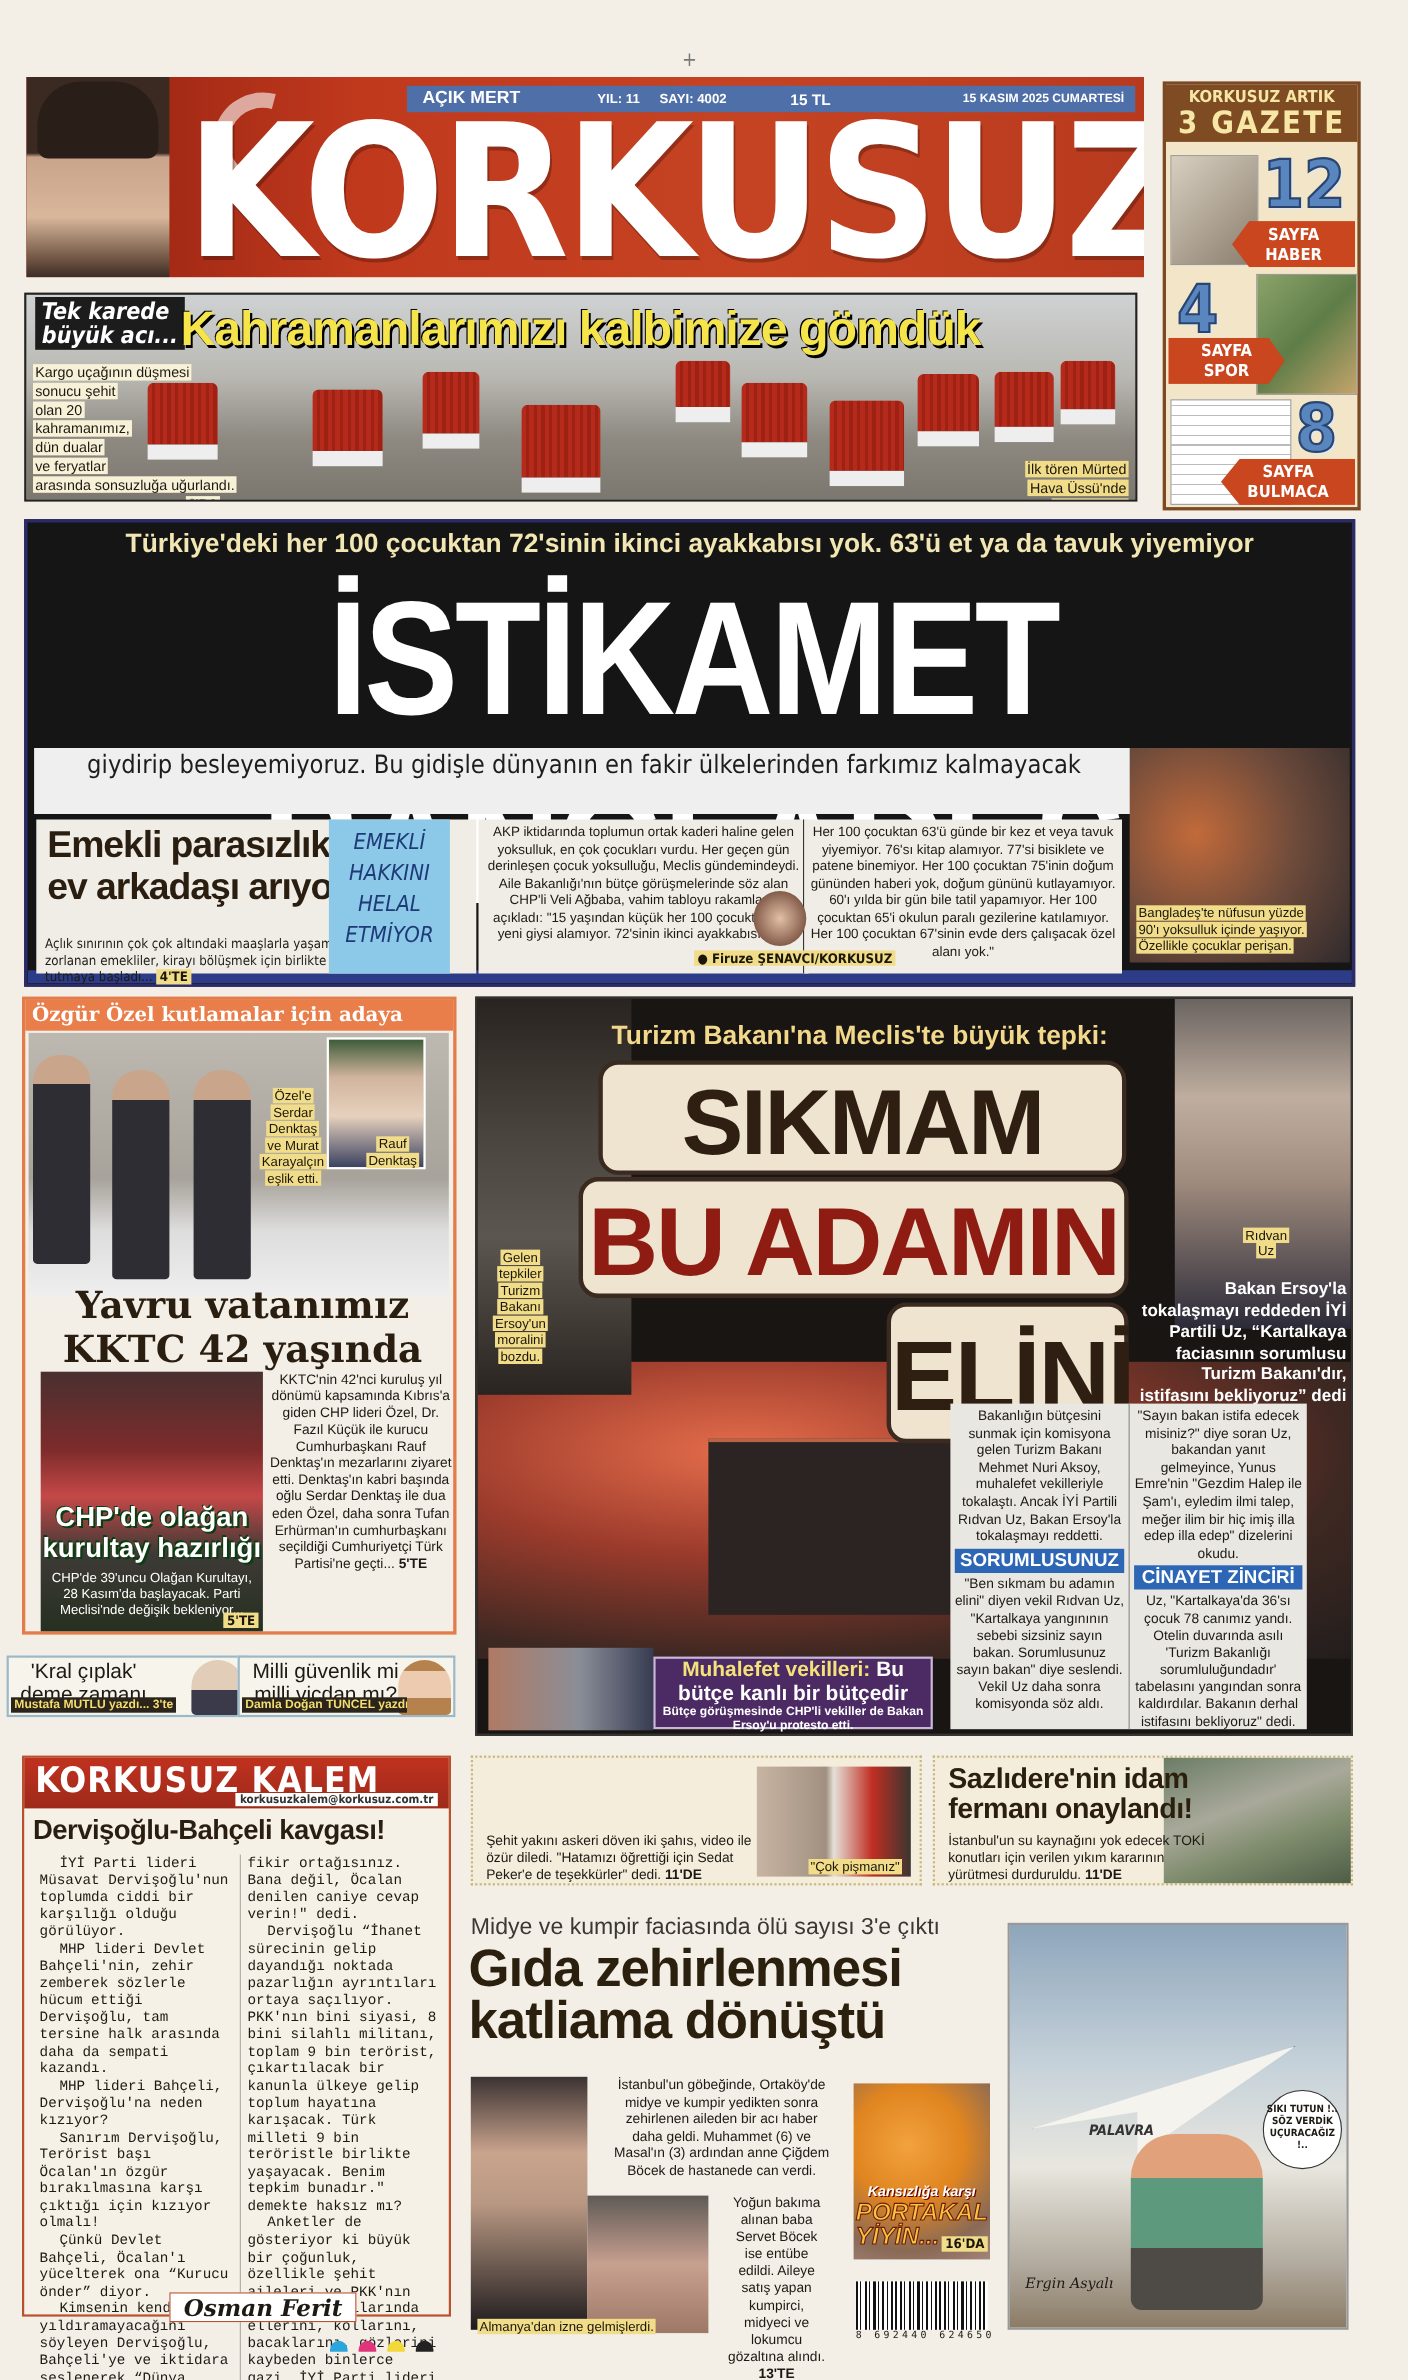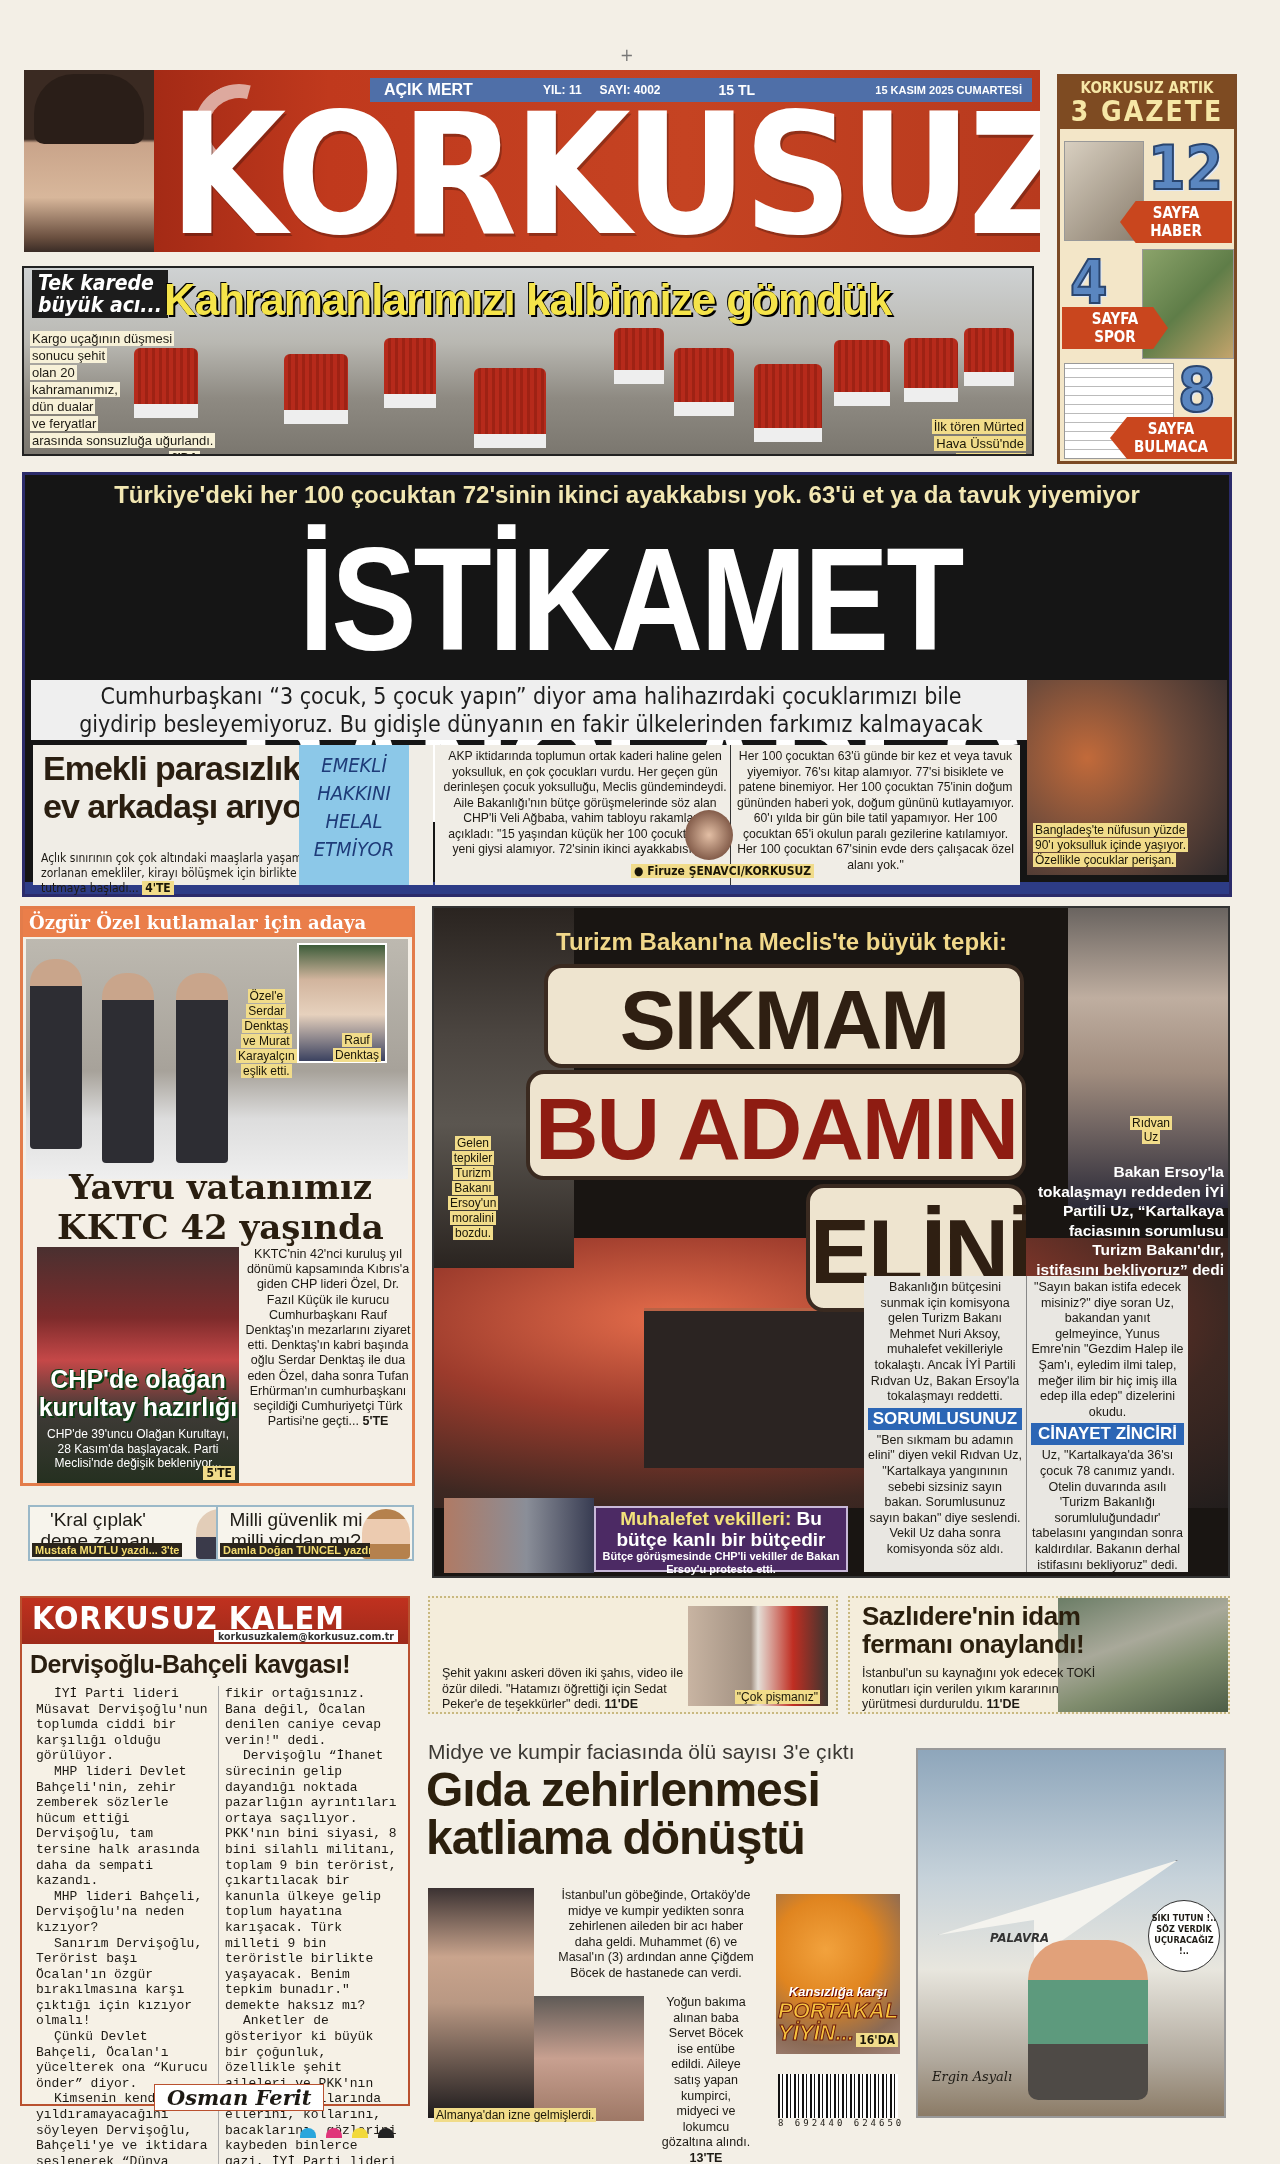--- a/index.html
+++ b/index.html
@@ -213,21 +213,20 @@
     <div><span class="hl">İlk tören Mürted</span></div>
     <div><span class="hl">Hava Üssü'nde</span></div>
     <div><span class="hl">düzenlendi.</span></div>
   </div>
 </section>
 
 <section class="abs" id="main">
   <div class="abs cond" id="kicker">Türkiye'deki her 100 çocuktan 72'sinin ikinci ayakkabısı yok. 63'ü et ya da tavuk yiyemiyor</div>
   <h1 class="abs cond" id="headline">İSTİKAMET BANGLADEŞ</h1>
   <div class="abs" id="deck">
-    <div>Cumhurbaşkanı “3 çocuk, 5 çocuk yapın” diyor ama halihazırdaki çocuklarımızı bile</div>
     <div>giydirip besleyemiyoruz. Bu gidişle dünyanın en fakir ülkelerinden farkımız kalmayacak</div>
   </div>
   <div class="abs" id="emekli">
     <div class="h cond">
         <div>Emekli parasızlıktan</div>
         <div>ev arkadaşı arıyor</div>
       </div>
     <div class="p"><span>Açlık sınırının çok çok altındaki maaşlarla yaşamaya zorlanan emekliler, kirayı bölüşmek için birlikte ev tutmaya başladı...</span> <span class="tag">4'TE</span></div>
   </div>
   <div class="abs" id="sign">
@@ -276,21 +275,21 @@
     <div class="t cond">
         <div>CHP'de olağan</div>
         <div>kurultay hazırlığı</div>
       </div>
     <div class="p cond">CHP'de 39'uncu Olağan Kurultayı, 28 Kasım'da başlayacak. Parti Meclisi'nde değişik bekleniyor...</div>
     <div class="abs" style="right:4px;bottom:2px"><span class="tag">5'TE</span></div>
   </div>
   <div class="abs cond" id="kktc-text"><span>KKTC'nin 42'nci kuruluş yıl dönümü kapsamında Kıbrıs'a giden CHP lideri Özel, Dr. Fazıl Küçük ile kurucu Cumhurbaşkanı Rauf Denktaş'ın mezarlarını ziyaret etti. Denktaş'ın kabri başında oğlu Serdar Denktaş ile dua eden Özel, daha sonra Tufan Erhürman'ın cumhurbaşkanı seçildiği Cumhuriyetçi Türk Partisi'ne geçti...</span> <b>5'TE</b></div>
 </section>
 
-<div class="colbox" style="left:28px;top:1505px;width:220px">
+<div class="colbox" style="left:6px;top:1505px;width:220px">
   <div class="t cond" style="width:120px">
       <div>'Kral çıplak'</div>
       <div>deme zamanı</div>
     </div>
   <div class="face"></div>
   <div class="b cond">Mustafa MUTLU yazdı... 3'te</div>
 </div>
 <div class="colbox" style="left:216px;top:1505px;width:198px">
   <div class="t cond" style="width:140px">
       <div>Milli güvenlik mi</div>

